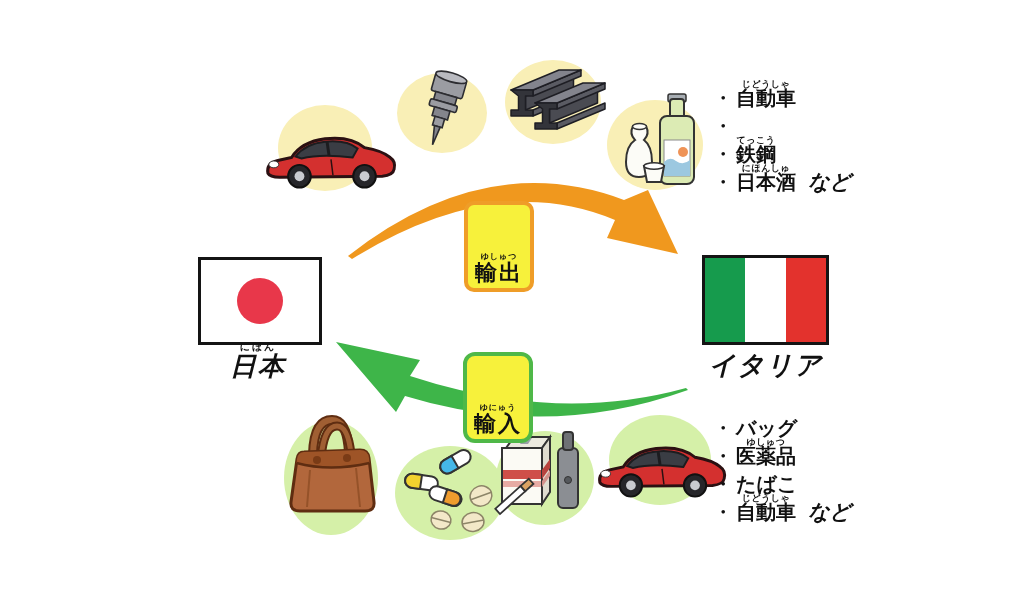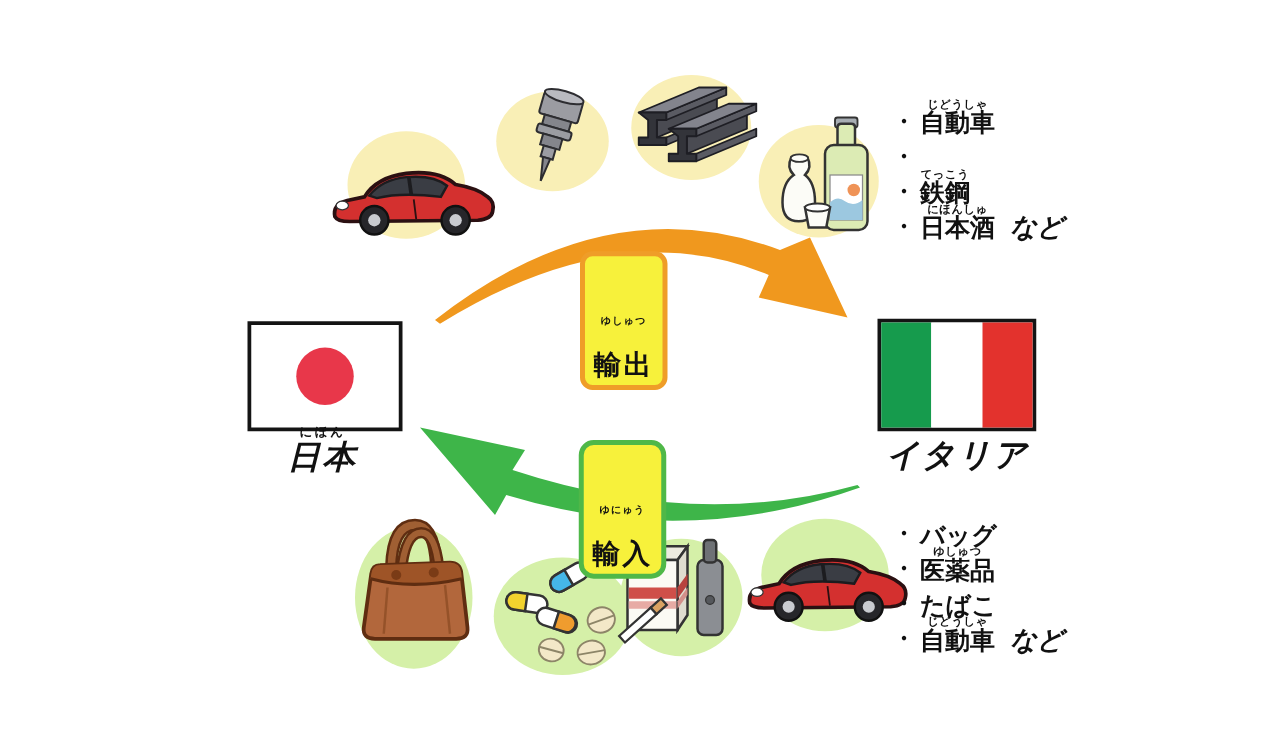--- a/index.html
+++ b/index.html
@@ -15,21 +15,21 @@
   .flag-it .s1{flex:1;background:var(--italy_green);}
   .flag-it .s2{flex:1;background:#fff;}
   .flag-it .s3{flex:1;background:var(--italy_red);}
   .caption{position:absolute;z-index:4;text-align:center;font-weight:bold;color:#111;}
   .caption .furi{display:block;font-size:10px;line-height:11px;letter-spacing:2px;}
   .caption .main{display:block;font-size:26px;line-height:28px;letter-spacing:2px;font-style:italic;}
   .caption-jp{left:188px;top:341px;width:140px;}
   .caption-it{left:696px;top:351px;width:140px;}
   .trade-label{position:absolute;z-index:4;border:4px solid;border-radius:10px;background:var(--label_bg);padding:1px 7px 3px;text-align:center;}
   .trade-label .furi{display:block;font-size:8px;line-height:9px;font-weight:bold;letter-spacing:1px;margin-top:46px;}
-  .trade-label .kanji{display:block;font-size:22px;line-height:24px;font-weight:bold;letter-spacing:2px;margin-top:20px;}
+  .trade-label .kanji{display:block;font-size:22px;line-height:24px;font-weight:bold;letter-spacing:2px;}
   .label-export{left:464px;top:201px;border-color:var(--export_border);}
   .label-import{left:463px;top:352px;border-color:var(--import_border);border-radius:12px;}
   .plist{position:absolute;z-index:4;}
   .list-export{left:714px;top:80px;}
   .list-import{left:714px;top:410px;}
   .plist .item{display:flex;align-items:flex-end;height:27px;margin-bottom:1px;white-space:nowrap;}
   .plist .bullet{font-size:18px;line-height:18px;font-weight:bold;margin-right:4px;}
   .plist .seg{display:inline-flex;flex-direction:column;align-items:center;}
   .plist .furi{font-size:9px;line-height:10px;height:10px;font-weight:bold;letter-spacing:0.5px;}
   .plist .main{font-size:20px;line-height:18px;font-weight:bold;}

